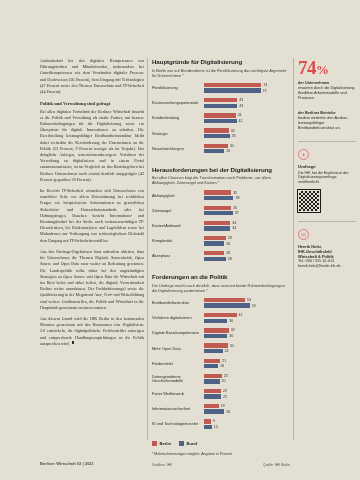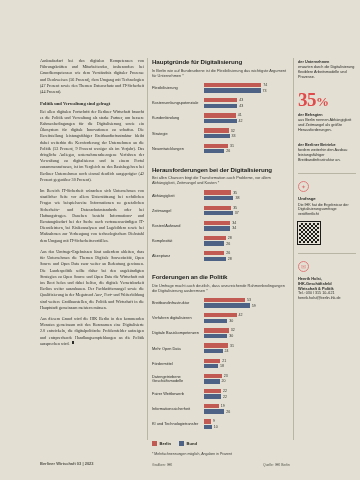--- a/index.html
+++ b/index.html
@@ -409,29 +409,25 @@
 
     <div class="credits">
       <span>Grafiken: IHK</span>
       <span>Quelle: IHK Berlin</span>
     </div>
   </div>
 
   <div class="col-right">
 
     <div class="stat">
+      <div class="stat-num"><span>74</span><span class="pct">%</span></div>
       <div class="stat-lead">der Unternehmen</div>
       <div class="stat-text">erwarten durch die Digitalisierung flexiblere Arbeitsmodelle und Prozesse.</div>
     </div>
 
-    <div class="stat">
-      <div class="stat-num"><span>35</span><span class="pct">%</span></div>
-      <div class="stat-lead">der Befragten</div>
-      <div class="stat-text">aus Berlin nennen Abhängigkeit und Zeitmangel als größte Herausforderungen.</div>
-    </div>
 
     <div class="stat">
       <div class="stat-lead">der Berliner Betriebe</div>
       <div class="stat-text">fordern weiterhin den Ausbau leistungsfähiger Breitbandinfrastruktur an.</div>
     </div>
 
     <div class="hrule"></div>
 
     <div class="info-box">
       <div class="circle-icon">✦</div>

